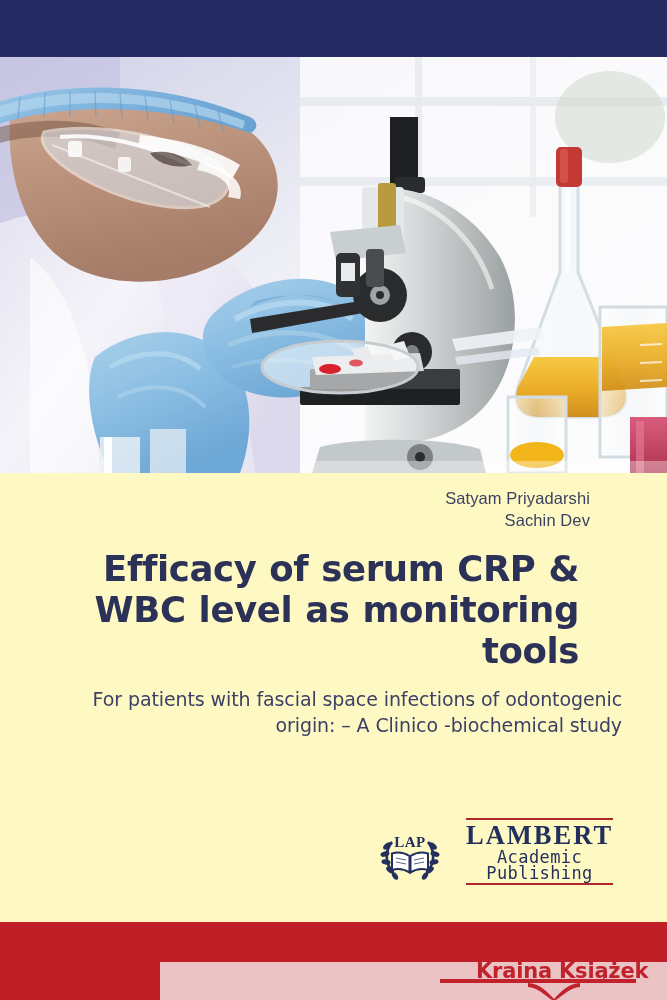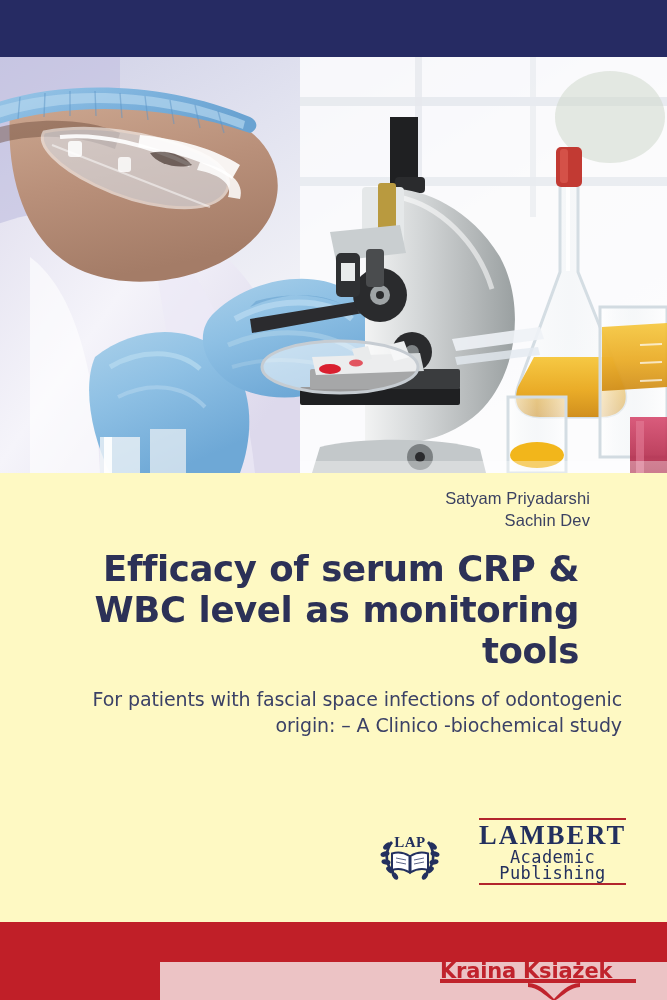--- a/index.html
+++ b/index.html
@@ -97,21 +97,21 @@
     width: 225px;
     height: 58px;
     display: flex;
     align-items: flex-end;
     gap: 20px;
   }
   .logo-mark { width: 64px; height: 56px; flex: 0 0 auto; }
   .logo-mark svg { display:block; width:64px; height:56px; }
   .logo-words {
     flex: 1 1 auto;
-    margin-left: 17px;
+    margin-left: 4px;
     padding-top: 1px;
   }
   .rule {
     height: 2px;
     background: #b2252c;
     width: 100%;
   }
   .logo-lambert {
     font-family: "Liberation Serif", serif;
     font-weight: bold;
@@ -154,20 +154,21 @@
     height: 41px;
   }
   .watermark-text {
     font-family: "DejaVu Sans", sans-serif;
     font-weight: bold;
     font-size: 21px;
     line-height: 24px;
     color: #c0232c;
     letter-spacing: -0.2px;
     white-space: nowrap;
+    margin-left: 36px;
   }
   .watermark svg { position:absolute; left:0; top:20px; width:227px; height:22px; display:block; }
 </style>
 </head>
 <body>
 
 <div class="cover">
 
   <div class="top-band"></div>
 

